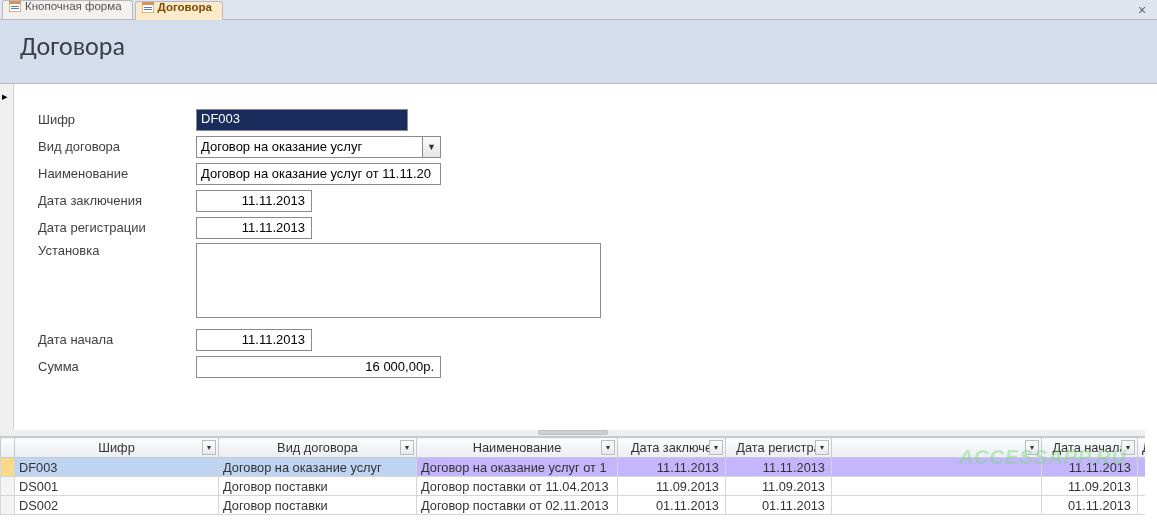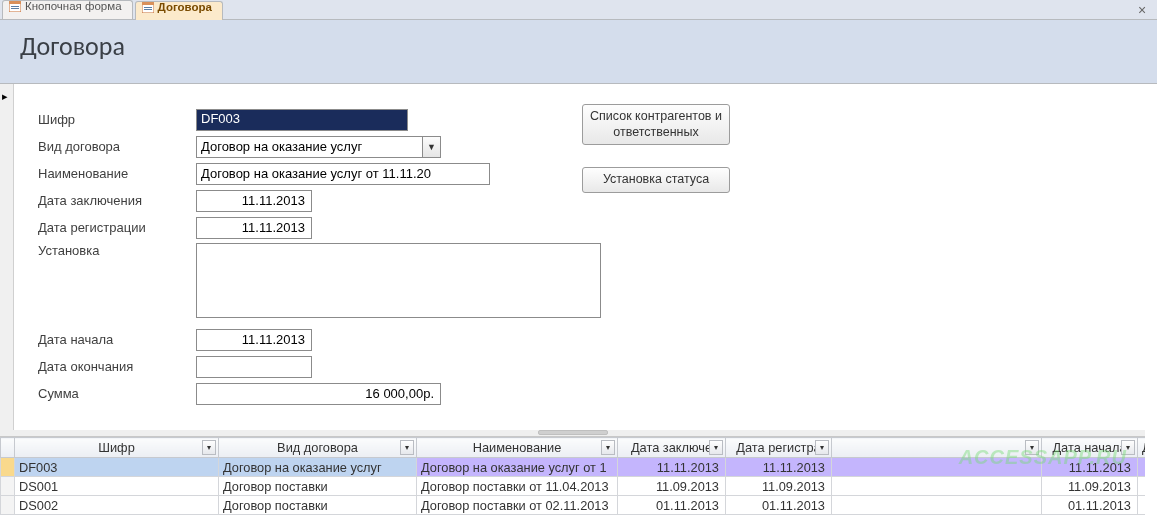--- a/index.html
+++ b/index.html
@@ -99,21 +99,21 @@
   .field {
     height: 22px;
     border: 1px solid #8b8b8b;
     background: #fff;
     font-size: 13px;
     padding: 1px 4px;
     font-family: inherit;
   }
   .field.sel { background: #1a2c5b; color: #fff; }
   .w-cipher { width: 212px; }
-  .w-name   { width: 294px; }
+  .w-name   { width: 245px; }
   .w-date   { width: 116px; text-align: right; padding-right: 6px; }
   .w-sum    { width: 245px; text-align: right; padding-right: 6px; }
   .combo {
     display: flex;
     width: 245px;
     height: 22px;
     border: 1px solid #8b8b8b;
   }
   .combo input {
     flex: 1;
@@ -313,34 +313,26 @@
   <div class="row" style="align-items:flex-start; margin-top:2px;">
     <div class="lbl">Установка</div>
     <textarea class="note" style=""></textarea>
   </div>
 
   <div class="row" style="margin-top:8px;">
     <div class="lbl">Дата начала</div>
     <input class="field w-date" value="11.11.2013" style="">
   </div>
 
-  <div class="row">
-    <div class="lbl">Дата окончания</div>
-    <input class="field w-date" value="" style="">
-  </div>
 
   <div class="row">
     <div class="lbl">Сумма</div>
     <input class="field w-sum" value="16 000,00р." style="">
   </div>
 
-  <div class="side-buttons">
-    <button class="btn">Список контрагентов и ответственных</button>
-    <button class="btn">Установка статуса</button>
-  </div>
 
 </div>
 
 <div class="sub-scroll">
   <div class="thumb"></div>
 </div>
 
 <div class="subform">
   <div class="grid-scroll">
   <table class="grid">

